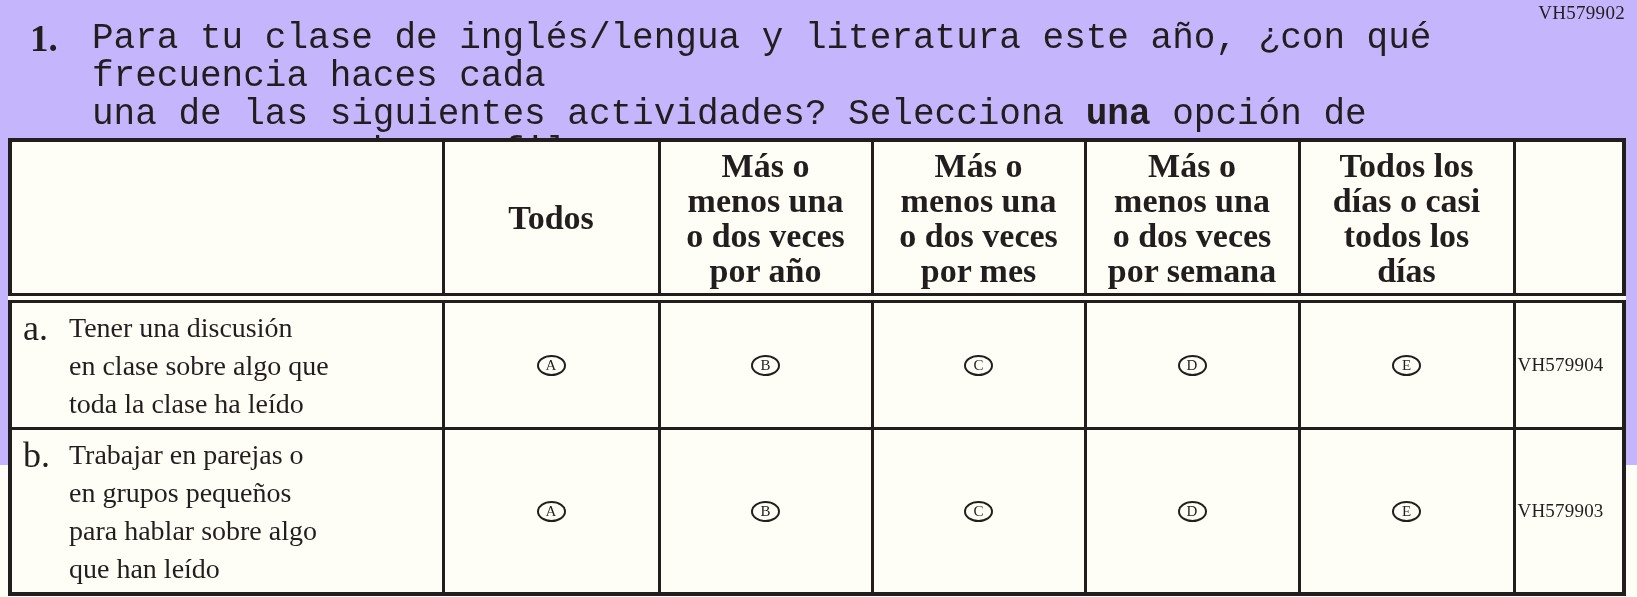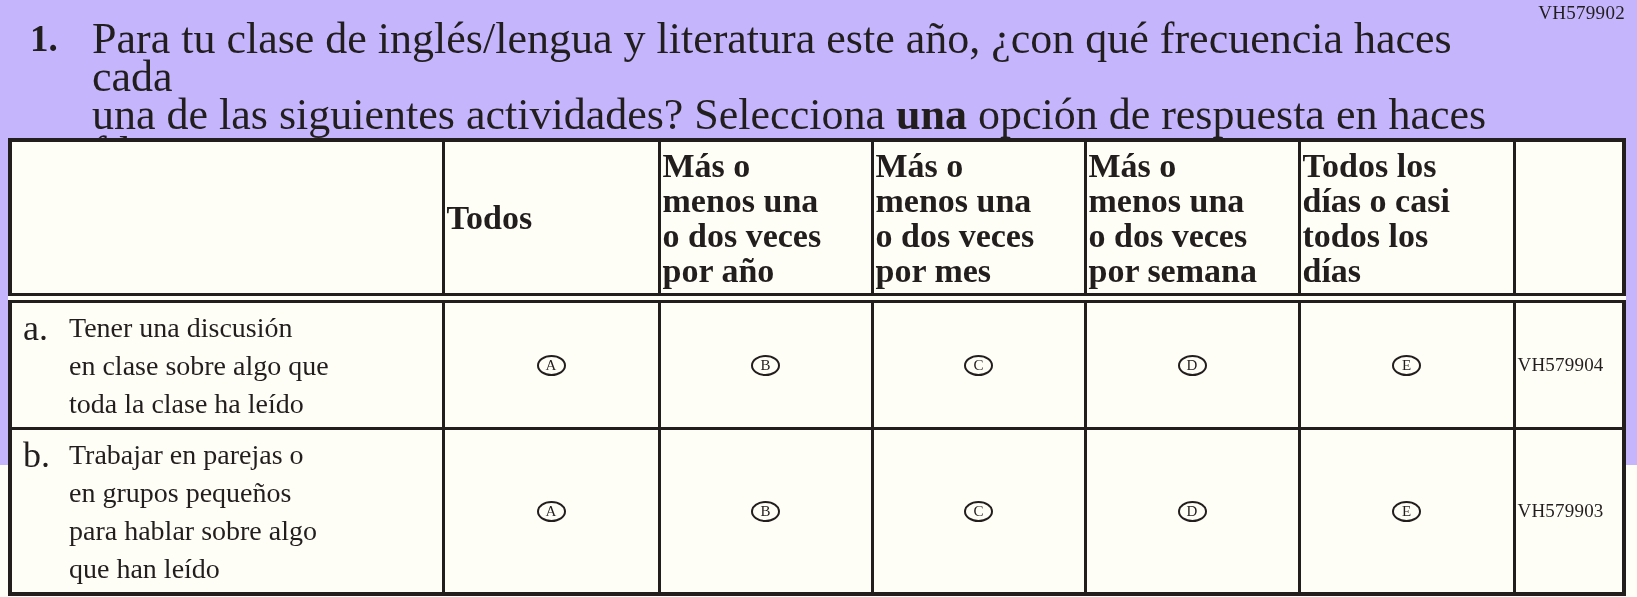--- a/index.html
+++ b/index.html
@@ -31,24 +31,25 @@
     align-items: flex-start;
   }
   .qnum {
     font-weight: bold;
     font-size: 37px;
     line-height: 38px;
     width: 62px;
     flex: 0 0 62px;
   }
   .qtext {
-    font-size: 44px;
+    font-size: 36px;
     line-height: 38px;
     width: 1420px;
     white-space: pre-line;
+    font-family: Liberation Mono, monospace;
   }
   .qtext b { font-weight: bold; }
 
   .matrix-wrap {
     position: absolute;
     left: 8px;
     top: 138px;
   }
   table.matrix {
     border-collapse: collapse;
@@ -58,21 +59,21 @@
   }
   table.matrix th, table.matrix td {
     border: 3px solid #221e1e;
   }
   table.matrix { border: 4px solid #221e1e; }
   th.hcell {
     height: 158px;
     font-weight: bold;
     font-size: 34px;
     line-height: 35px;
-    text-align: left;
+    text-align: center;
     vertical-align: middle;
     white-space: pre-line;
     border-bottom: 10px double #221e1e !important;
     padding: 0 2px;
   }
   td.label-cell {
     vertical-align: top;
     padding: 6px 4px 4px 0;
   }
   .label-inner { display: flex; }

